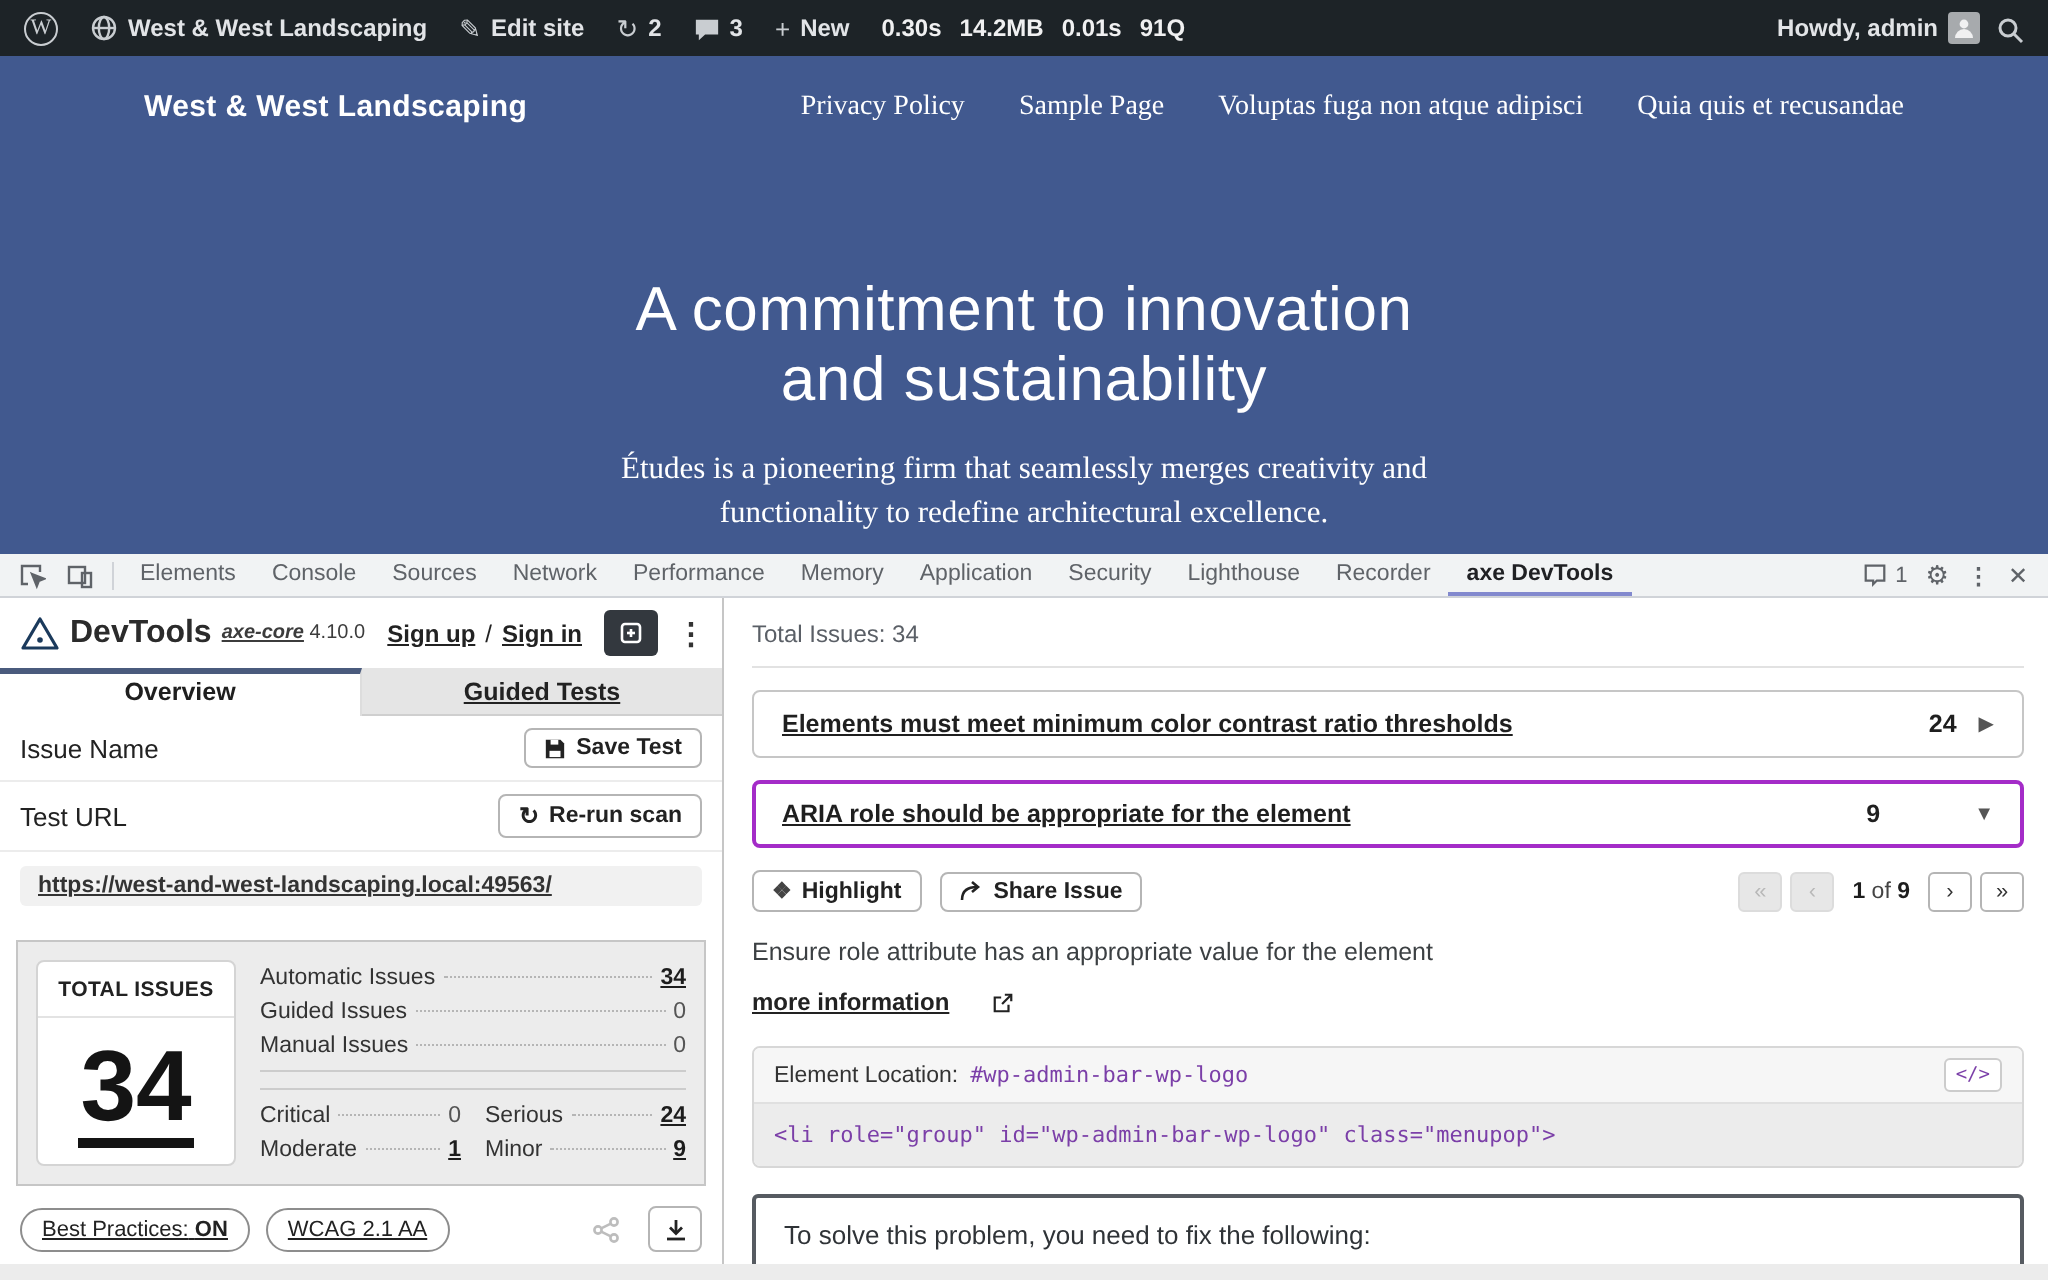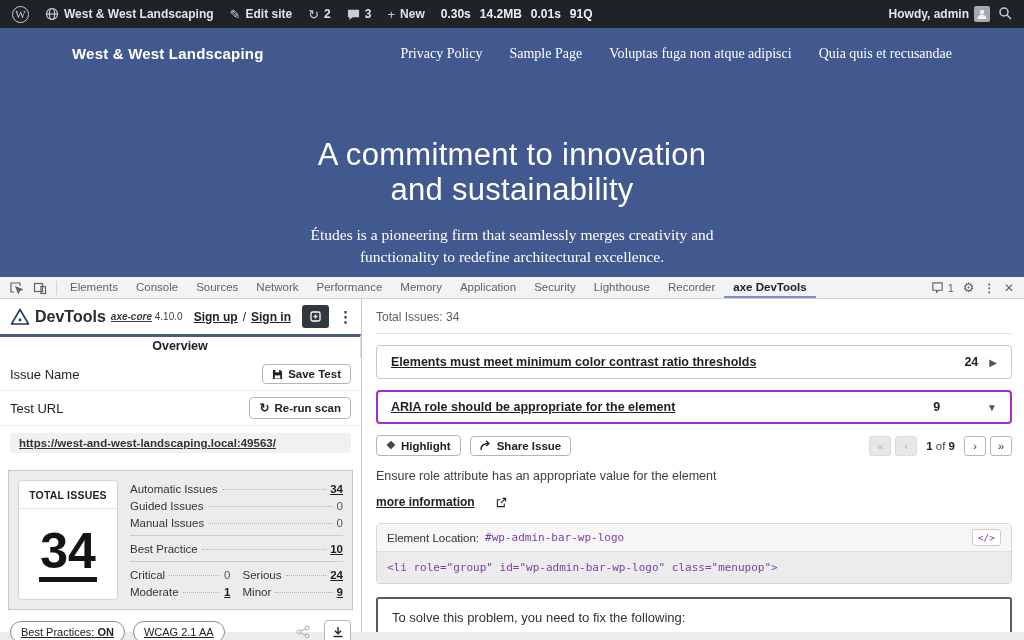--- a/index.html
+++ b/index.html
@@ -2,21 +2,21 @@
 <html><head>
 <meta charset="utf-8">
 <style>
   * { margin:0; padding:0; box-sizing:border-box; }
   html,body { width:1024px; height:640px; overflow:hidden; font-family:"Liberation Sans", sans-serif; }
   .screen { width:1024px; height:640px; display:flex; flex-direction:column; overflow:hidden; background:#ececec; }
 
   
   .admin-bar { height:28px; flex:0 0 28px; background:#1d2327; color:#e2e4e7; display:flex; align-items:center; padding:0 12px; font-size:12px; }
   .ab-left { display:flex; align-items:center; gap:16px; flex:1; }
-  .ab-right { display:flex; align-items:flex-start; gap:8px; }
+  .ab-right { display:flex; align-items:flex-end; gap:8px; }
   .ab-item { display:inline-flex; align-items:center; gap:5px; font-weight:600; color:#e2e4e7; cursor:default; white-space:nowrap; }
   .wp-logo { width:17px; height:17px; border:1.5px solid #c9cdd1; border-radius:50%; display:grid; place-items:center; font-family:"Liberation Serif", serif; font-size:11px; color:#c9cdd1; font-weight:400; }
   .ab-stats { display:flex; gap:9px; font-weight:600; color:#f0f0f1; }
   .avatar { width:16px; height:16px; background:#a7aaad; border-radius:2px; display:grid; place-items:center; overflow:hidden; }
   .glyph-ic { font-size:13px; line-height:1; color:#c9cdd1; font-weight:400; }
 
   
   .site-blue { height:249px; flex:0 0 249px; background:#41598f; color:#fff; overflow:hidden; }
   .site-header { display:flex; justify-content:space-between; align-items:center; padding:17px 72px 0 72px; }
   .site-title { font-size:15px; font-weight:600; letter-spacing:.2px; }
@@ -239,20 +239,21 @@
                 <rect x="2" y="2" width="9" height="9" rx="1.5"></rect>
                 <line x1="6.5" y1="4.5" x2="6.5" y2="8.5"></line>
                 <line x1="4.5" y1="6.5" x2="8.5" y2="6.5"></line>
               </svg>
           </span>
           <span class="kebab">⋮</span>
         </div>
 
         <div class="axe-tabs">
           <div class="axe-tab active">Overview</div>
+          <div class="axe-tab inactive">Guided Tests</div>
         </div>
 
         <div class="form-row">
           <span class="form-label">Issue Name</span>
           <span class="btn">
             <svg width="11" height="11" viewBox="0 0 12 12">
                 <path d="M1 1 h8 l2 2 v8 H1 z" fill="#222"></path>
                 <rect x="3" y="7" width="6" height="3.4" fill="#fff"></rect>
                 <rect x="3.6" y="1" width="4.2" height="2.6" fill="#fff"></rect>
               </svg>
@@ -289,25 +290,20 @@
               <span>Guided Issues</span>
                 <span class="fill"></span>
                 <span class="val-plain">0</span>
             </div>
             <div class="leader">
               <span>Manual Issues</span>
                 <span class="fill"></span>
                 <span class="val-plain">0</span>
             </div>
             <div class="sum-divider"></div>
-            <div class="leader">
-              <span>Best Practice</span>
-                <span class="fill"></span>
-                <span class="val-link">10</span>
-            </div>
             <div class="sum-divider"></div>
             <div class="sev-row">
               <div class="leader half">
                 <span>Critical</span>
                   <span class="fill"></span>
                   <span class="val-plain">0</span>
               </div>
               <div class="leader half">
                 <span>Serious</span>
                   <span class="fill"></span>

